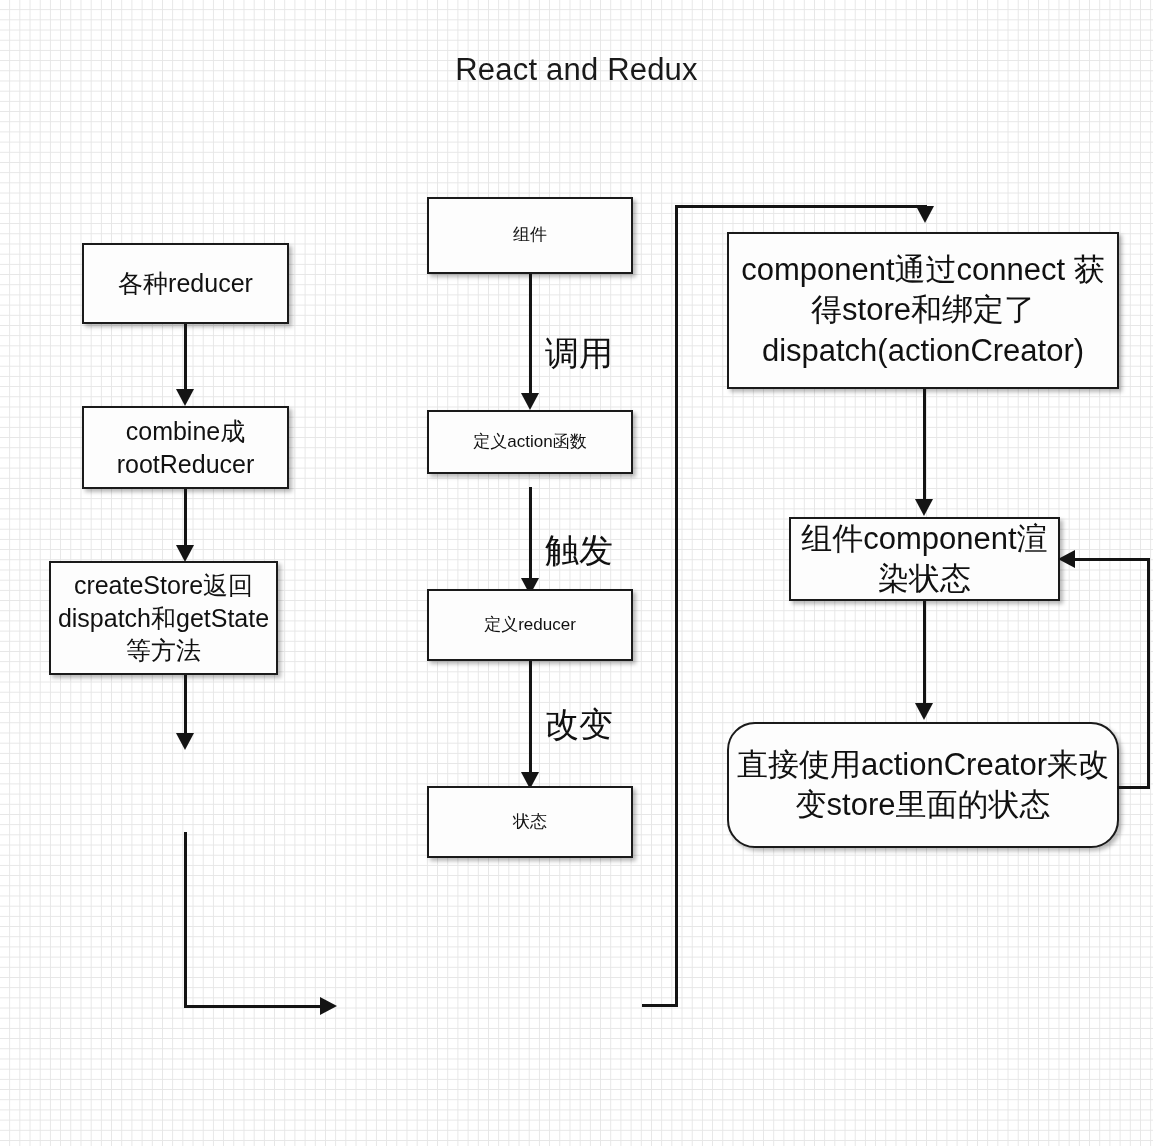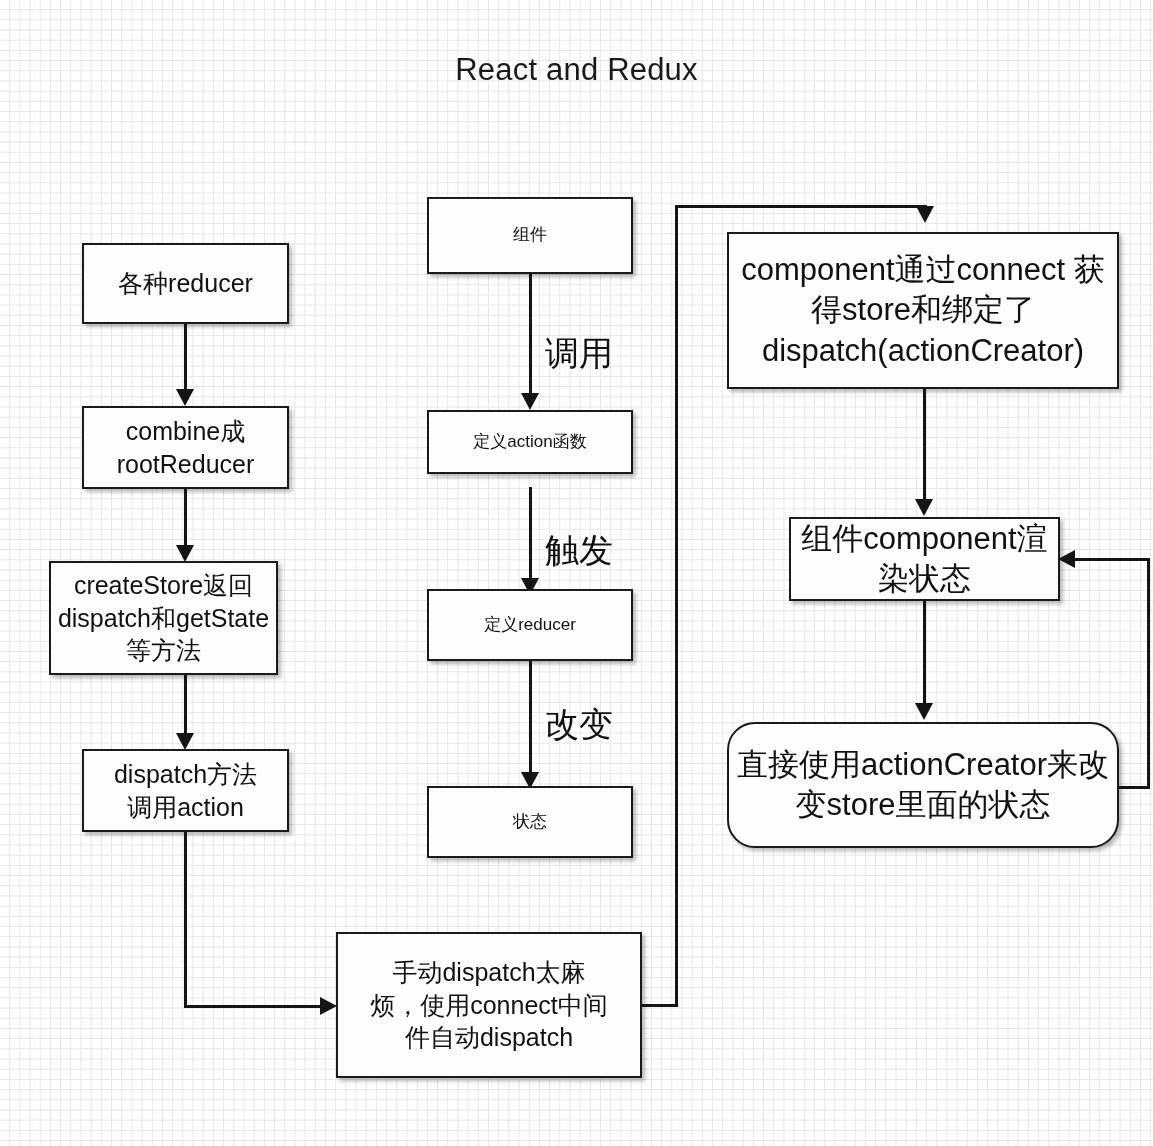--- a/index.html
+++ b/index.html
@@ -103,22 +103,20 @@
   <div class="vline edge-line" style="left:184px; top:489px; height:60px;"></div>
   <div class="arrow-head arrow-down" style="left:176px; top:545px;"></div>
 
   <div class="node fs-lg" style="left:49px; top:561px; width:229px; height:114px;">createStore返回
 dispatch和getState
 等方法</div>
 
   <div class="vline edge-line" style="left:184px; top:675px; height:62px;"></div>
   <div class="arrow-head arrow-down" style="left:176px; top:733px;"></div>
 
-  <div class="node fs-lg" style="left:82px; top:749px; width:207px; height:83px;">dispatch方法
-调用action</div>
 
   <div class="vline edge-line" style="left:184px; top:832px; height:175px;"></div>
   <div class="hline edge-line" style="left:184px; top:1005px; width:140px;"></div>
   <div class="arrow-head arrow-right" style="left:320px; top:997px;"></div>
 
   <div class="node fs-sm" style="left:427px; top:197px; width:206px; height:77px;">组件</div>
 
   <div class="vline edge-line" style="left:529px; top:274px; height:123px;"></div>
   <div class="arrow-head arrow-down" style="left:521px; top:393px;"></div>
   <div class="edge-label" style="left:545px; top:331px;">调用</div>
@@ -130,23 +128,20 @@
   <div class="edge-label" style="left:545px; top:528px;">触发</div>
 
   <div class="node fs-sm" style="left:427px; top:589px; width:206px; height:72px;">定义reducer</div>
 
   <div class="vline edge-line" style="left:529px; top:661px; height:116px;"></div>
   <div class="arrow-head arrow-down" style="left:521px; top:772px;"></div>
   <div class="edge-label" style="left:545px; top:702px;">改变</div>
 
   <div class="node fs-sm" style="left:427px; top:786px; width:206px; height:72px;">状态</div>
 
-  <div class="node fs-lg" style="left:336px; top:932px; width:306px; height:146px;">手动dispatch太麻
-烦，使用connect中间
-件自动dispatch</div>
 
   <div class="hline edge-line" style="left:642px; top:1004px; width:36px;"></div>
   <div class="vline edge-line" style="left:675px; top:205px; height:801px;"></div>
   <div class="hline edge-line" style="left:675px; top:205px; width:252px;"></div>
   <div class="arrow-head arrow-down" style="left:916px; top:206px;"></div>
 
   <div class="node fs-md" style="left:727px; top:232px; width:392px; height:157px;">component通过connect 获
 得store和绑定了
 dispatch(actionCreator)</div>
 

